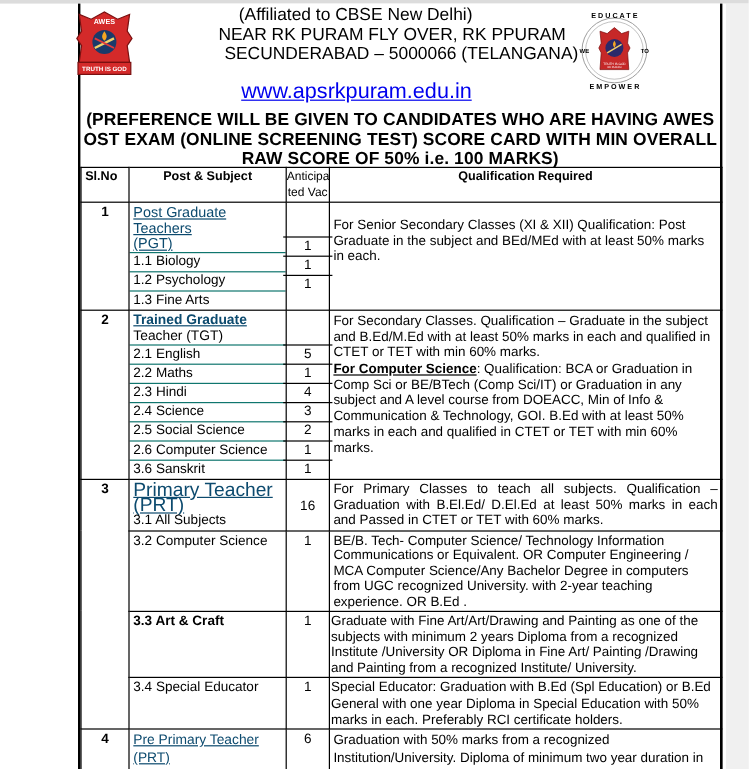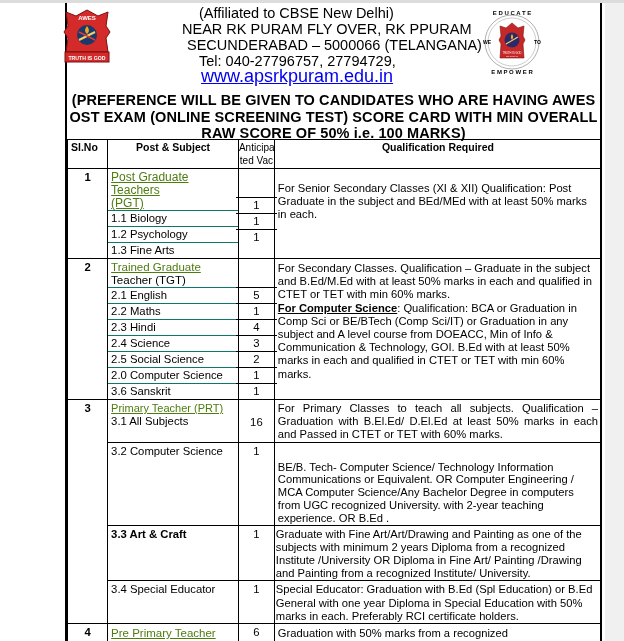--- a/index.html
+++ b/index.html
@@ -20,21 +20,21 @@
   .l5{left:134px;top:65px;font-size:18px;color:#0000ee;text-decoration:underline;font-weight:normal;}
   .jobbar{position:absolute;left:68px;top:76px;width:410px;height:15px;background:#000;color:#fff;font-weight:bold;font-size:14px;line-height:15px;text-align:center;text-decoration:underline;letter-spacing:-0.4px;white-space:nowrap;}
   .pref{position:absolute;left:0;width:533px;text-align:center;font-weight:bold;font-size:14.5px;line-height:20px;white-space:nowrap;letter-spacing:0.1px;}
   .p1{top:87px;} .p2{top:104px;} .p3{top:120px;}
   table.main{position:absolute;left:67px;top:139px;width:535px;border-collapse:collapse;font-size:11.3px;line-height:13px;table-layout:fixed;}
   table.main td, table.main th{border:1px solid #000;padding:0 3px;vertical-align:top;}
   table.main th{font-weight:bold;font-size:10.5px;text-align:center;padding-top:1px;}
   .c1{width:38px;} .c2{width:124px;} .c3{width:34px;} .c4{width:310px;}
   .sl{text-align:center;font-weight:bold;padding-top:2px !important;}
   .post{font-size:11.3px;}
-  .post-title{text-decoration:underline;color:#4d7c0f;font-weight:normal;}
+  .post-title{text-decoration:underline;color:#0c4a6e;font-weight:normal;}
   .vac{text-align:center;}
   .qual{font-size:11.2px;line-height:13.2px;}
   .just{text-align:justify;margin-left:45px;}
   .ul{text-decoration:underline;font-weight:bold;}
   .sub-row{border-top:1px solid #0f766e;height:15px;line-height:15px;margin:0 -3px;padding:0 3px;}
   .vac-row{border-top:1px solid #000;height:15px;line-height:15px;margin:0 -3px;text-align:center;}
 </style>
 </head>
 <body>
 
@@ -53,21 +53,20 @@
     <path d="M25 18 C22 22 23 24 25 26 C27 24 28 22 25 18 Z" fill="#f5a623"></path>
     <line x1="17" y1="32" x2="33" y2="24" stroke="#f2d16b" stroke-width="2"></line>
     <line x1="17" y1="24" x2="33" y2="32" stroke="#e03b3b" stroke-width="1.5"></line>
     <rect x="3" y="44" width="44" height="10" fill="#d42a2a" stroke="#7a1010" stroke-width="1"></rect>
     <text x="25" y="51.5" font-size="5.2" fill="#fff" text-anchor="middle" font-family="Liberation Sans, sans-serif" font-weight="bold">TRUTH IS GOD</text>
   </svg>
 
   <div class="hline l2">NEAR RK PURAM FLY OVER, RK PPURAM</div>
   <div class="hline l1">(Affiliated to CBSE New Delhi)</div>
   <div class="hline l3">SECUNDERABAD – 5000066 (TELANGANA)</div>
-  <div class="hline l4">Tel: 040-27796757, 27794729,</div>
   <div class="hline l5">www.apsrkpuram.edu.in</div>
 
   <svg class="logo-right" viewBox="0 0 64 72">
     <circle cx="32" cy="36" r="27" fill="none" stroke="#999" stroke-width="0.8"></circle>
     <circle cx="32" cy="36" r="24" fill="none" stroke="#999" stroke-width="0.5"></circle>
     <text x="32" y="9" font-size="6" text-anchor="middle" font-weight="bold" font-family="Liberation Sans, sans-serif">E D U C A T E</text>
     <text x="3" y="38" font-size="5" font-weight="bold" font-family="Liberation Sans, sans-serif">WE</text>
     <text x="54" y="38" font-size="5" font-weight="bold" font-family="Liberation Sans, sans-serif">TO</text>
     <text x="32" y="68" font-size="6" text-anchor="middle" font-weight="bold" font-family="Liberation Sans, sans-serif">E M P O W E R</text>
     <path d="M20 20 L26 22 L32 17 L38 22 L44 20 L43 30 L45 34 L43 38 L44 52 L20 52 L21 38 L19 34 L21 30 Z" fill="#c62828" stroke="#7a1010" stroke-width="0.6"></path>
@@ -115,27 +114,27 @@
       <div class="vac-row">1</div>
       <div class="vac-row">1</div>
       <div class="vac-row">1</div>
     </td>
     <td class="qual" style="padding-top:13px;">For Senior Secondary Classes (XI &amp; XII) Qualification: Post Graduate in the subject and BEd/MEd  with at least 50% marks in each.</td>
   </tr>
 
   <tr>
     <td class="sl">2</td>
     <td class="post" style="padding:2px 3px 0;">
-      <div style="font-size:11.5px;"><span class="post-title" style="font-weight:normal;">Trained Graduate</span><br><span>Teacher (TGT)</span></div>
+      <div style="font-size:11.5px;"><span class="post-title" style="font-weight:bold;">Trained Graduate</span><br><span>Teacher (TGT)</span></div>
       <div class="sub-row">2.1  English</div>
       <div class="sub-row">2.2  Maths</div>
       <div class="sub-row">2.3  Hindi</div>
       <div class="sub-row">2.4  Science</div>
       <div class="sub-row">2.5  Social Science</div>
-      <div class="sub-row">2.0  Computer Science</div>
+      <div class="sub-row">2.6  Computer Science</div>
       <div class="sub-row">3.6  Sanskrit</div>
     </td>
     <td style="padding:2px 0 0;">
       <div style="height:26px;"></div>
       <div class="vac-row">5</div>
       <div class="vac-row">1</div>
       <div class="vac-row">4</div>
       <div class="vac-row">3</div>
       <div class="vac-row">2</div>
       <div class="vac-row">1</div>
@@ -143,30 +142,30 @@
     </td>
     <td class="qual" style="padding-top:3px;">
       <span>For Secondary Classes. Qualification –  Graduate in the subject and B.Ed/M.Ed with at least 50% marks in each and qualified in CTET or TET with min 60% marks.</span><br>
       <span class="ul">For Computer Science</span><span>: Qualification: BCA or Graduation in Comp Sci or BE/BTech (Comp Sci/IT) or Graduation in any subject and A level course from DOEACC, Min of Info &amp; Communication &amp; Technology, GOI.  B.Ed with at least 50% marks in each and qualified in CTET or TET with min 60% marks.</span>
     </td>
   </tr>
 
   <tr>
     <td class="sl" rowspan="4">3</td>
     <td class="post" style="padding:2px 3px 0;">
-      <div class="post-title" style="font-size:11px;">Primary Teacher (PRT)</div>
+      <div class="post-title" style="font-size:16px;">Primary Teacher (PRT)</div>
       <div>3.1 All Subjects</div>
     </td>
     <td class="vac" style="padding-top:16px;">16</td>
     <td class="qual just" style="padding-top:2px;">For Primary Classes to teach all subjects. Qualification – Graduation with B.El.Ed/  D.El.Ed at least 50% marks in each and Passed in CTET or TET with 60% marks.</td>
   </tr>
   <tr>
     <td class="post" style="padding-top:2px;margin-left:36px;">3.2 Computer Science</td>
     <td class="vac" style="padding-top:2px;">1</td>
-    <td class="qual" style="padding-top:18px;line-height:12.8px;margin-left:20px;">BE/B. Tech- Computer Science/ Technology Information Communications or Equivalent. OR Computer Engineering / MCA Computer Science/Any Bachelor Degree in computers from UGC recognized University. with 2-year teaching experience. OR B.Ed .</td>
+    <td class="qual" style="padding-top:2px;line-height:12.8px;margin-left:20px;">BE/B. Tech- Computer Science/ Technology Information Communications or Equivalent. OR Computer Engineering / MCA Computer Science/Any Bachelor Degree in computers from UGC recognized University. with 2-year teaching experience. OR B.Ed .</td>
   </tr>
   <tr>
     <td class="post" style="padding-top:2px;font-weight:bold;">3.3 Art &amp; Craft</td>
     <td class="vac" style="padding-top:2px;">1</td>
     <td class="qual" style="padding:2px 3px 0 1px;">Graduate with Fine Art/Art/Drawing and Painting as one of the subjects with minimum 2 years Diploma from a recognized Institute /University OR Diploma in Fine Art/ Painting /Drawing and Painting from a recognized Institute/ University.</td>
   </tr>
   <tr>
     <td class="post" style="padding-top:2px;">3.4 Special Educator</td>
     <td class="vac" style="padding-top:2px;">1</td>
     <td class="qual" style="padding:2px 3px 0 1px;">Special Educator: Graduation with B.Ed (Spl Education) or B.Ed General with one year Diploma in Special Education with 50% marks in each.  Preferably RCI certificate holders.</td>

